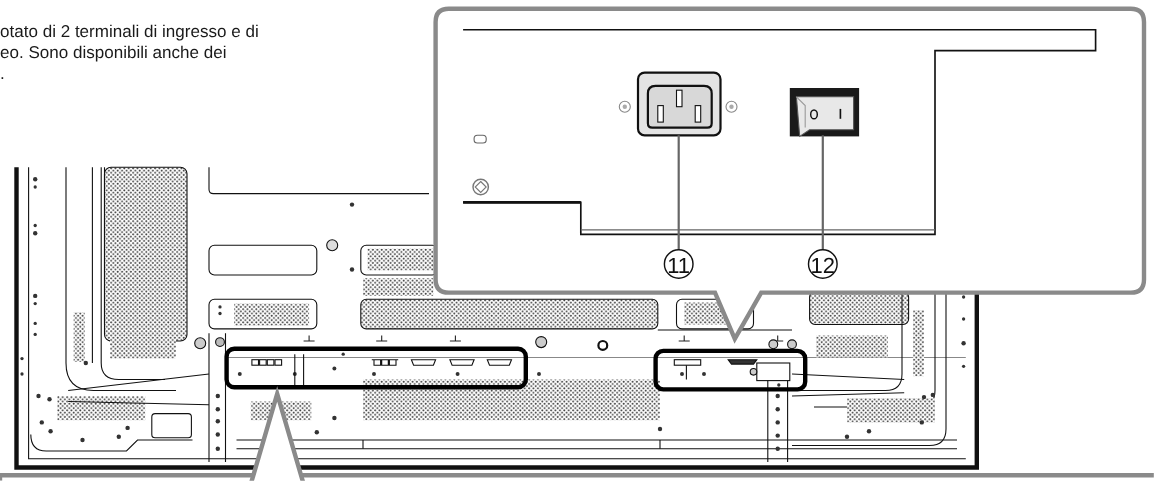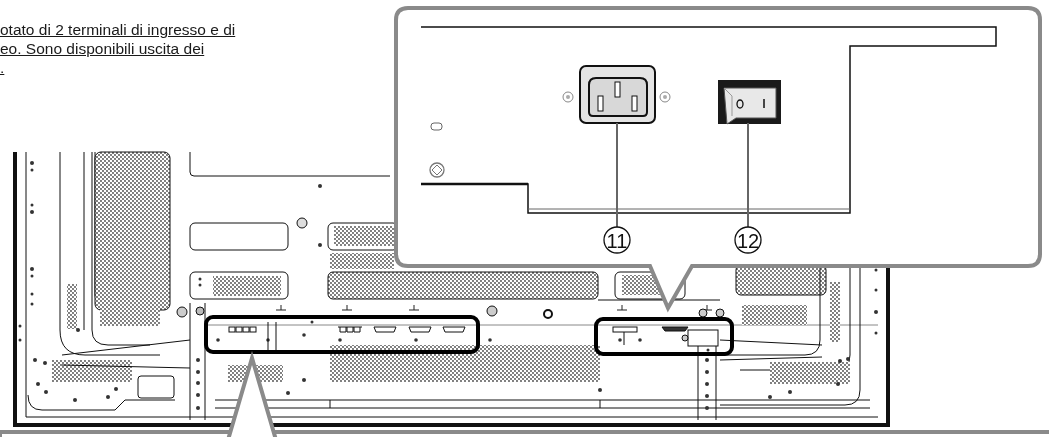--- a/index.html
+++ b/index.html
@@ -1,27 +1,27 @@
 <!DOCTYPE html>
 <html><head>
   <meta charset="utf-8">
   <style>
     html, body { margin: 0; padding: 0; background: #ffffff; }
     body { width: 1049px; height: 437px; position: relative; overflow: hidden; font-family: "Liberation Sans", sans-serif; }
     .intro { position: absolute; left: 0; top: 20px; width: 380px; font-size: 15.5px; line-height: 19px; color: #1a1a1a; }
-    .intro div { white-space: nowrap; text-decoration: underline; }
+    .intro div { white-space: nowrap; }
     svg.diagram { position: absolute; left: 0; top: 0; }
     .callout-label { font-family: "Liberation Sans", sans-serif; font-size: 20px; fill: #111; }
   </style>
 </head>
 <body>
 
 <div class="intro">
   <div>otato di 2 terminali di ingresso e di</div>
-  <div>eo. Sono disponibili uscita dei</div>
+  <div>eo. Sono disponibili anche dei</div>
   <div>.</div>
 </div>
 
 <svg class="diagram" width="1049" height="437" viewBox="0 0 1049 437" xmlns="http://www.w3.org/2000/svg">
   <defs>
     <pattern id="grille" width="4" height="4" patternUnits="userSpaceOnUse">
       <rect width="4" height="4" fill="#fff"></rect>
       <circle cx="1" cy="1" r="0.9" fill="#444"></circle>
       <circle cx="3" cy="3" r="0.9" fill="#444"></circle>
     </pattern>

